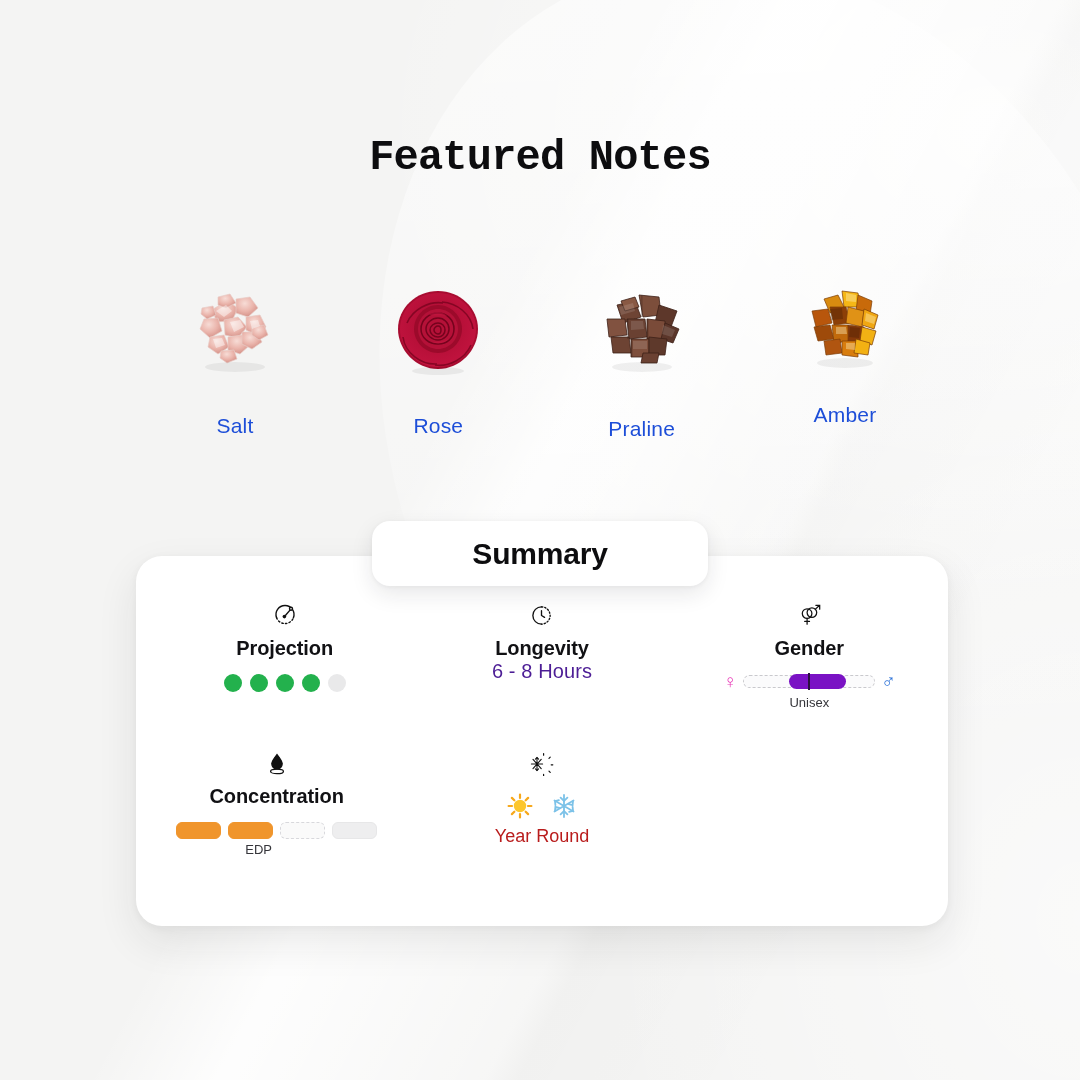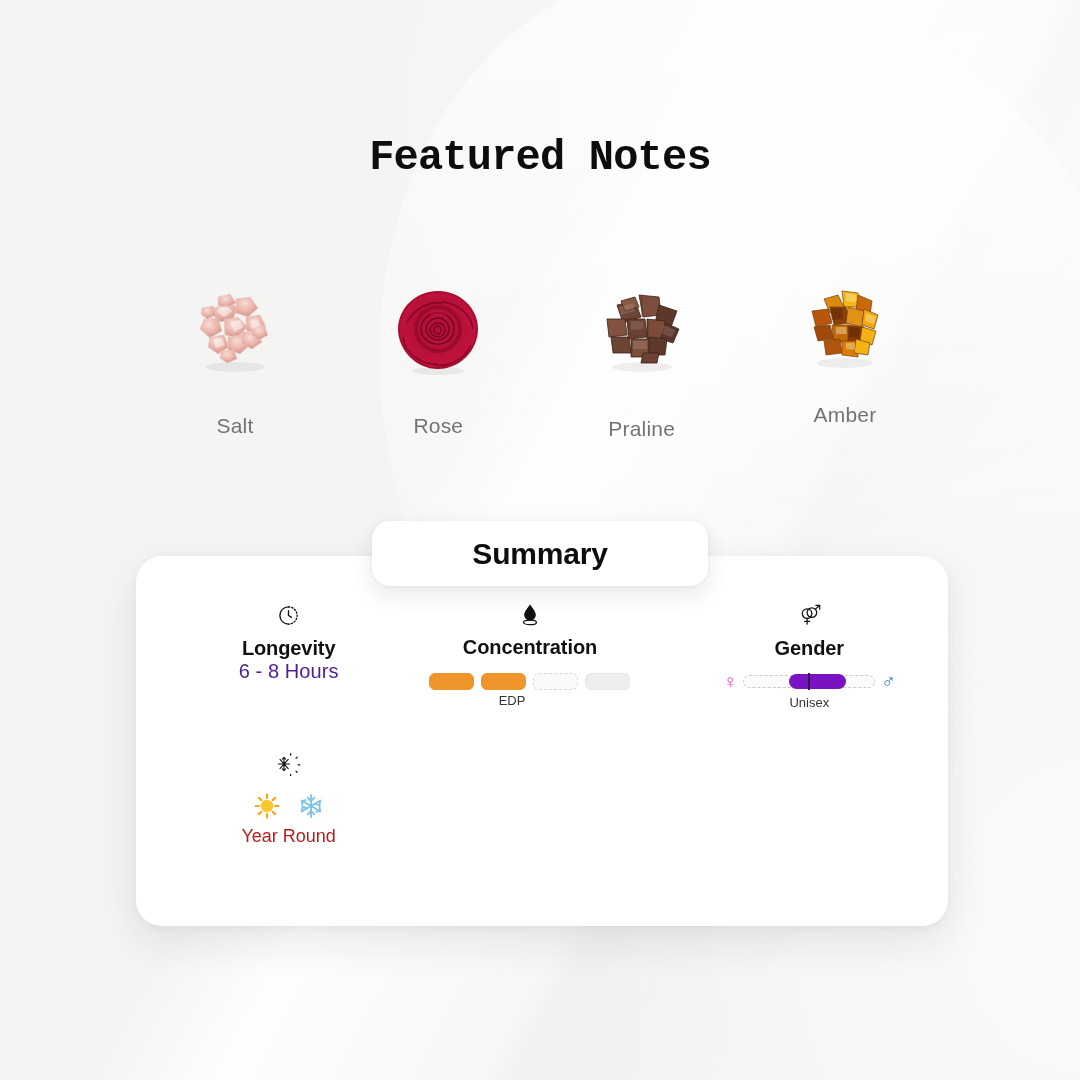--- a/index.html
+++ b/index.html
@@ -52,21 +52,21 @@
   .note-item {
     width: 170px;
     display: flex; flex-direction: column; align-items: center;
   }
   .note-img {
     width: 110px; height: 110px;
     position: relative;
   }
   .note-label {
     font-size: 21px;
-    color: #737373;
+    color: #1d4ed8;
     letter-spacing: .2px;
   }
   .note-item.salt .note-label { margin-top: 29px; }
   .note-item.rose .note-label { margin-top: 29px; }
   .note-item.praline .note-label { margin-top: 32px; }
   .note-item.amber .note-label { margin-top: 18px; }
 
   
   .summary-card {
     position: absolute;
@@ -318,48 +318,50 @@
         <ellipse cx="55" cy="88" rx="28" ry="5" fill="#000" opacity="0.06"></ellipse>
       </svg>
     </div>
     <div class="note-label">Amber</div>
   </div>
 </div>
 
 <div class="summary-card">
   <div class="grid">
 
+    <div class="cell projection">
+      <div class="cell-icon">
+        <svg width="24" height="24" viewBox="0 0 24 24" fill="none" stroke="#111" stroke-width="1.4" stroke-linecap="round">
+          <path d="M3.6 14.8A9 9 0 1 1 20.4 14.8"></path>
+          <path d="M3.6 14.8a9 9 0 0 0 16.8 0" stroke-dasharray="1.5 2.2"></path>
+          <circle cx="11.4" cy="13.6" r="1.8" fill="#111" stroke="none"></circle>
+          <path d="M12.6 12.2 17.4 6.6"></path>
+          <circle cx="18" cy="5.8" r="1.5" fill="#fff"></circle>
+        </svg>
+      </div>
+      <div class="cell-title">Projection</div>
+      <div class="dots">
+        <span class="dot on"></span>
+        <span class="dot on"></span>
+        <span class="dot on"></span>
+        <span class="dot on"></span>
+        <span class="dot"></span>
+      </div>
+    </div>
 
     <div class="cell longevity">
       <div class="cell-icon">
         <svg width="23" height="23" viewBox="0 0 24 24" fill="none" stroke="#111" stroke-width="1.4" stroke-linecap="round">
           <path d="M12 3a9 9 0 1 0 0 18"></path>
           <path d="M12 3a9 9 0 0 1 0 18" stroke-dasharray="1.4 2"></path>
           <path d="M12 7v5l3.2 2"></path>
         </svg>
       </div>
       <div class="cell-title">Longevity</div>
       <div class="cell-value">6 - 8 Hours</div>
-    </div>
-
-    <div class="cell concentration row2">
-      <div class="cell-icon">
-        <svg width="22" height="24" viewBox="0 0 22 24" fill="none" stroke="#111" stroke-width="1.3">
-          <path d="M11 2.6c3.2 4 5.2 6.6 5.2 9.2a5.2 5.2 0 0 1-10.4 0C5.8 9.2 7.8 6.6 11 2.6z" fill="#111"></path>
-          <ellipse cx="11" cy="19.4" rx="6.4" ry="2.2"></ellipse>
-        </svg>
-      </div>
-      <div class="cell-title">Concentration</div>
-      <div class="conc-bars">
-        <span class="cbar on"></span>
-        <span class="cbar on"></span>
-        <span class="cbar dash"></span>
-        <span class="cbar"></span>
-      </div>
-      <div class="conc-caption">EDP</div>
     </div>
 
     <div class="cell gender">
       <div class="cell-icon">
         <svg width="25" height="25" viewBox="0 0 26 26" fill="none" stroke="#111" stroke-width="1.3" stroke-linecap="round">
           <circle cx="10.5" cy="11" r="5"></circle>
           <path d="M10.5 16v6M8 19.2h5"></path>
           <circle cx="15.5" cy="10" r="5"></circle>
           <path d="M19.2 6.4 23.2 2.6M19.6 2.4h4v4"></path>
         </svg>
@@ -367,20 +369,37 @@
       <div class="cell-title">Gender</div>
       <div class="gender-slider">
         <span class="g-sym f">♀</span>
         <span class="g-track">
           <span class="g-fill"></span>
           <span class="g-mark"></span>
         </span>
         <span class="g-sym m">♂</span>
       </div>
       <div class="gender-caption">Unisex</div>
+    </div>
+
+    <div class="cell concentration row2">
+      <div class="cell-icon">
+        <svg width="22" height="24" viewBox="0 0 22 24" fill="none" stroke="#111" stroke-width="1.3">
+          <path d="M11 2.6c3.2 4 5.2 6.6 5.2 9.2a5.2 5.2 0 0 1-10.4 0C5.8 9.2 7.8 6.6 11 2.6z" fill="#111"></path>
+          <ellipse cx="11" cy="19.4" rx="6.4" ry="2.2"></ellipse>
+        </svg>
+      </div>
+      <div class="cell-title">Concentration</div>
+      <div class="conc-bars">
+        <span class="cbar on"></span>
+        <span class="cbar on"></span>
+        <span class="cbar dash"></span>
+        <span class="cbar"></span>
+      </div>
+      <div class="conc-caption">EDP</div>
     </div>
 
     <div class="cell season row2">
       <div class="cell-icon">
         <svg width="24" height="24" viewBox="0 0 24 24" fill="none" stroke="#111" stroke-width="1.2" stroke-linecap="round">
           <path d="M13 4.4a7.6 7.6 0 0 1 0 15.2 7.6 7.6 0 0 0 0-15.2z" fill="#111" stroke="none"></path>
           <g stroke="#111">
             <path d="M13.6 3.2v-1.6M13.6 22.4v1.6M21.2 12.8h1.6M19 6.4l1.2-1.2M19 19.2l1.2 1.2"></path>
           </g>
           <g stroke="#111" stroke-width="1.1">

